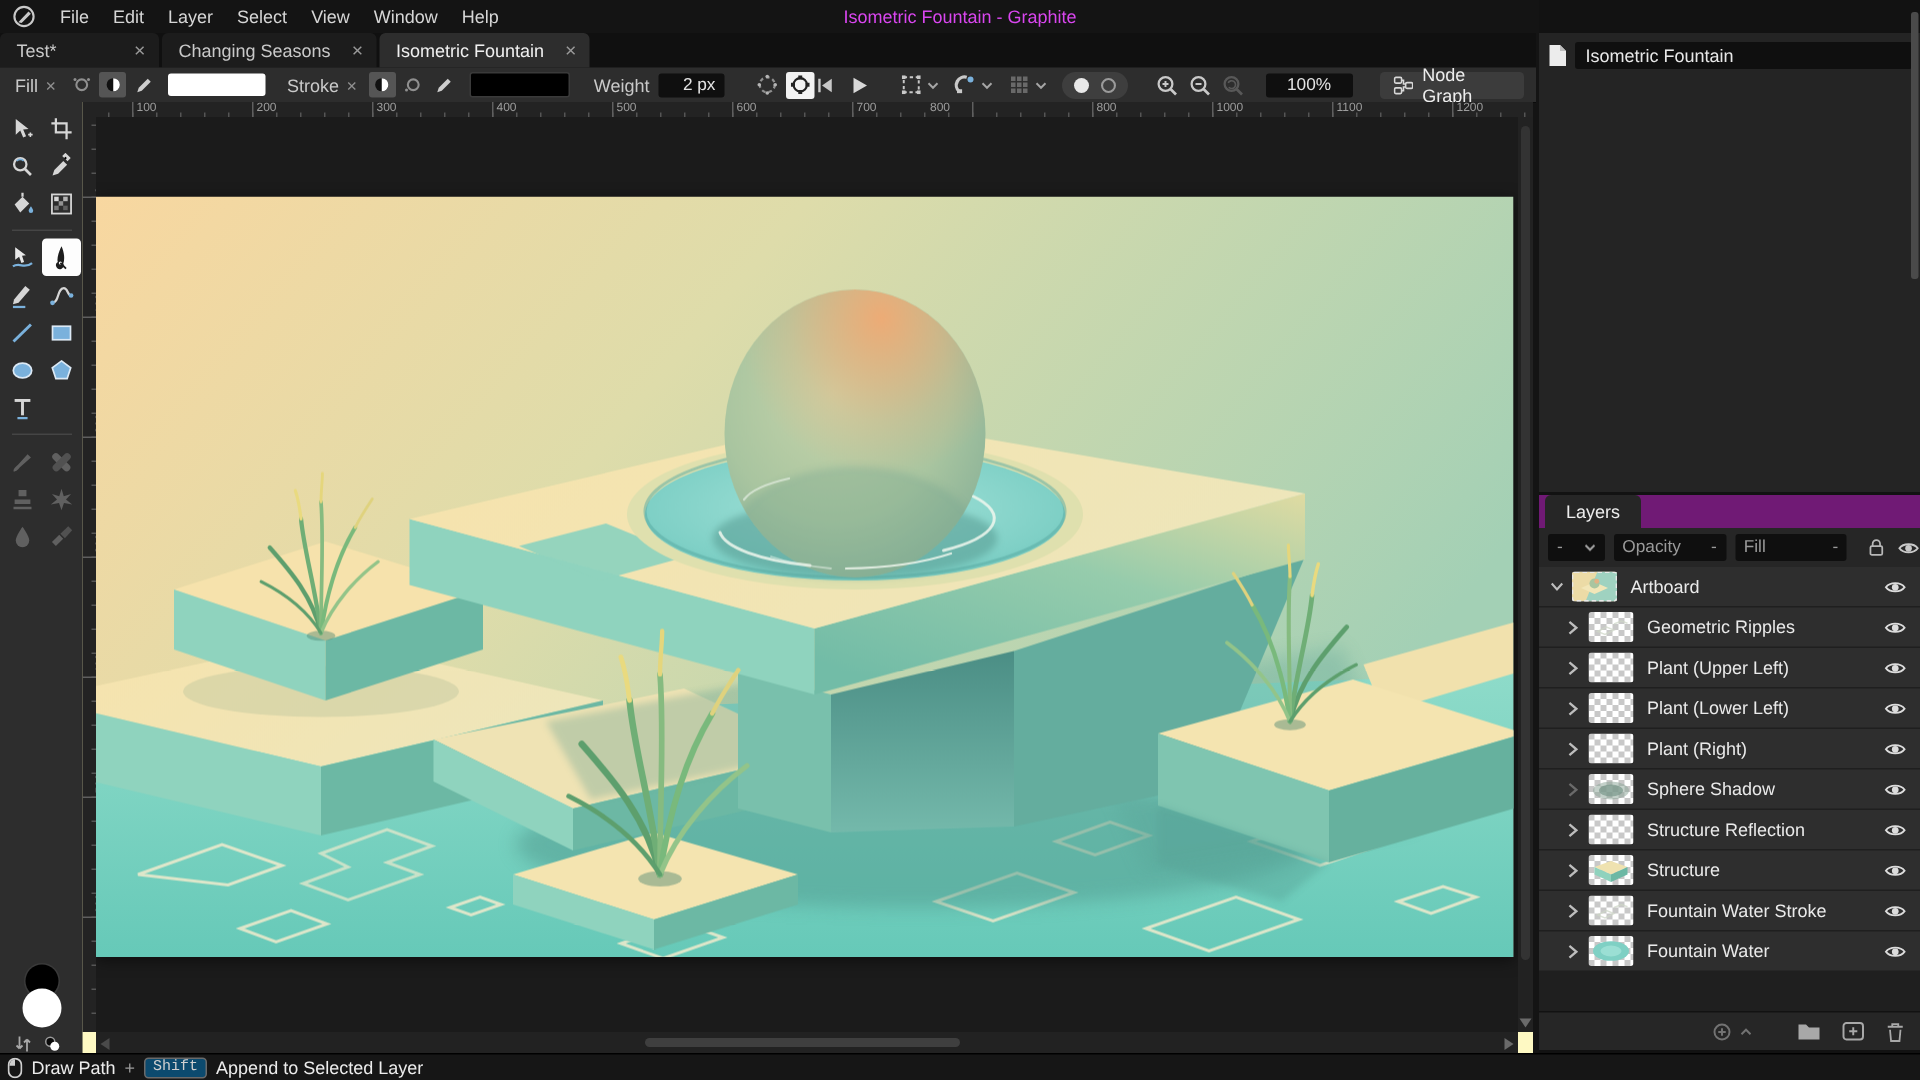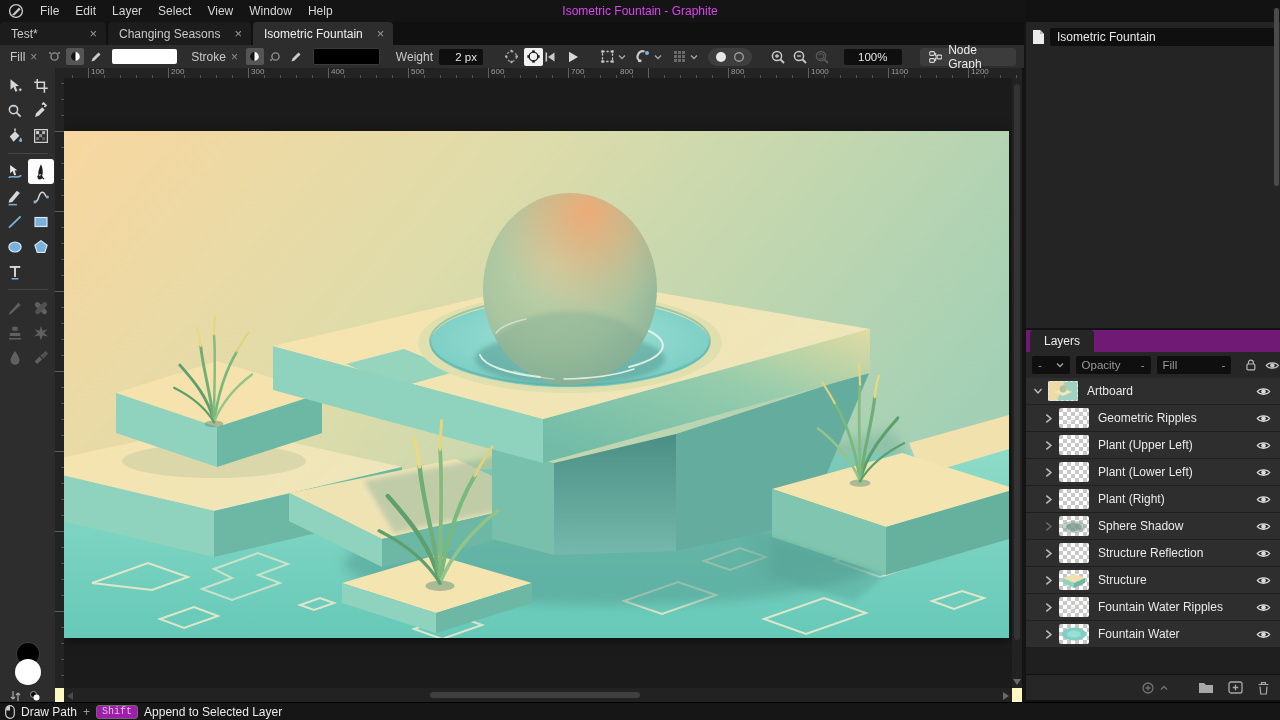--- a/index.html
+++ b/index.html
@@ -85,21 +85,21 @@
     background:conic-gradient(#ffffff 90deg,#c8c8c8 0 180deg,#ffffff 0 270deg,#c8c8c8 0);background-size:8px 8px;}
   .layer-thumb.artboard-thumb{outline:1px dashed #e8e8e8;outline-offset:-1px;}
   .layer-label{margin-left:9px;color:#eaeaea;white-space:nowrap;flex:1;}
   .layer-eye{margin-right:9px;display:flex;}
   #layerlist-scrollbar{position:absolute;right:1px;top:8px;width:5px;height:178px;background:#4a4a4a;border-radius:2px;}
   #layers-bottombar{left:0;top:675px;width:254px;height:25px;background:#262626;display:flex;align-items:center;justify-content:flex-end;gap:14px;padding-right:10px;box-sizing:border-box;}
 
   
   #statusbar{left:0;top:702px;width:1280px;height:18px;background:#161616;display:flex;align-items:center;border-top:1px solid #000;}
   #statusbar .sep{color:#9a9a9a;margin:0 6px;}
-  .key-badge{font-family:"Liberation Mono",monospace;font-size:10px;color:#d0d0d0;border:1px solid #6a6a6a;border-radius:3px;background:#a21caf;padding:0 5px;line-height:12px;margin-right:6px;}
+  .key-badge{font-family:"Liberation Mono",monospace;font-size:10px;color:#d0d0d0;border:1px solid #6a6a6a;border-radius:3px;background:#0c4a6e;padding:0 5px;line-height:12px;margin-right:6px;}
 </style>
 </head>
 <body>
 
 <div id="menubar" class="abs">
   <svg id="logo" viewBox="0 0 16 16">
     <circle cx="8" cy="8" r="6.4" fill="none" stroke="#c9c9c9" stroke-width="1.4"></circle>
     <path d="M4.2 11.8 L11 4.6 l1.6 1.6 -6.2 6.2 z" fill="#c9c9c9"></path>
   </svg>
   <div id="menu-items" style="display:flex;">
@@ -944,21 +944,21 @@
         <span class="layer-chevron">
           <svg viewBox="0 0 8 10" width="9" height="11">
             <path d="M2,1.5 L6.2,5 L2,8.5" fill="none" stroke="#bdbdbd" stroke-width="1.4"></path>
           </svg>
         </span>
         <div class="layer-thumb">
           <svg viewBox="0 0 30 20" width="30" height="20">
             <path d="M6,13 l6,-3 5,2 -6,3z M17,8 l5,-2 4,1.5" stroke="#cdd6c6" fill="none" stroke-width="1" opacity="0.7"></path>
           </svg>
         </div>
-        <span class="layer-label">Fountain Water Ripples</span>
+        <span class="layer-label">Fountain Water Stroke</span>
         <span class="layer-eye">
           <svg viewBox="0 0 14 12" width="15" height="13">
             <path d="M1.2,6 C3.6,2.6 10.4,2.6 12.8,6 C10.4,9.4 3.6,9.4 1.2,6 Z" fill="none" stroke="#dcdcdc" stroke-width="1.2"></path>
             <circle cx="7" cy="6" r="2.1" fill="#dcdcdc"></circle>
           </svg>
         </span>
       </div>
       <div class="layer-row">
         <span class="layer-chevron">
           <svg viewBox="0 0 8 10" width="9" height="11">

